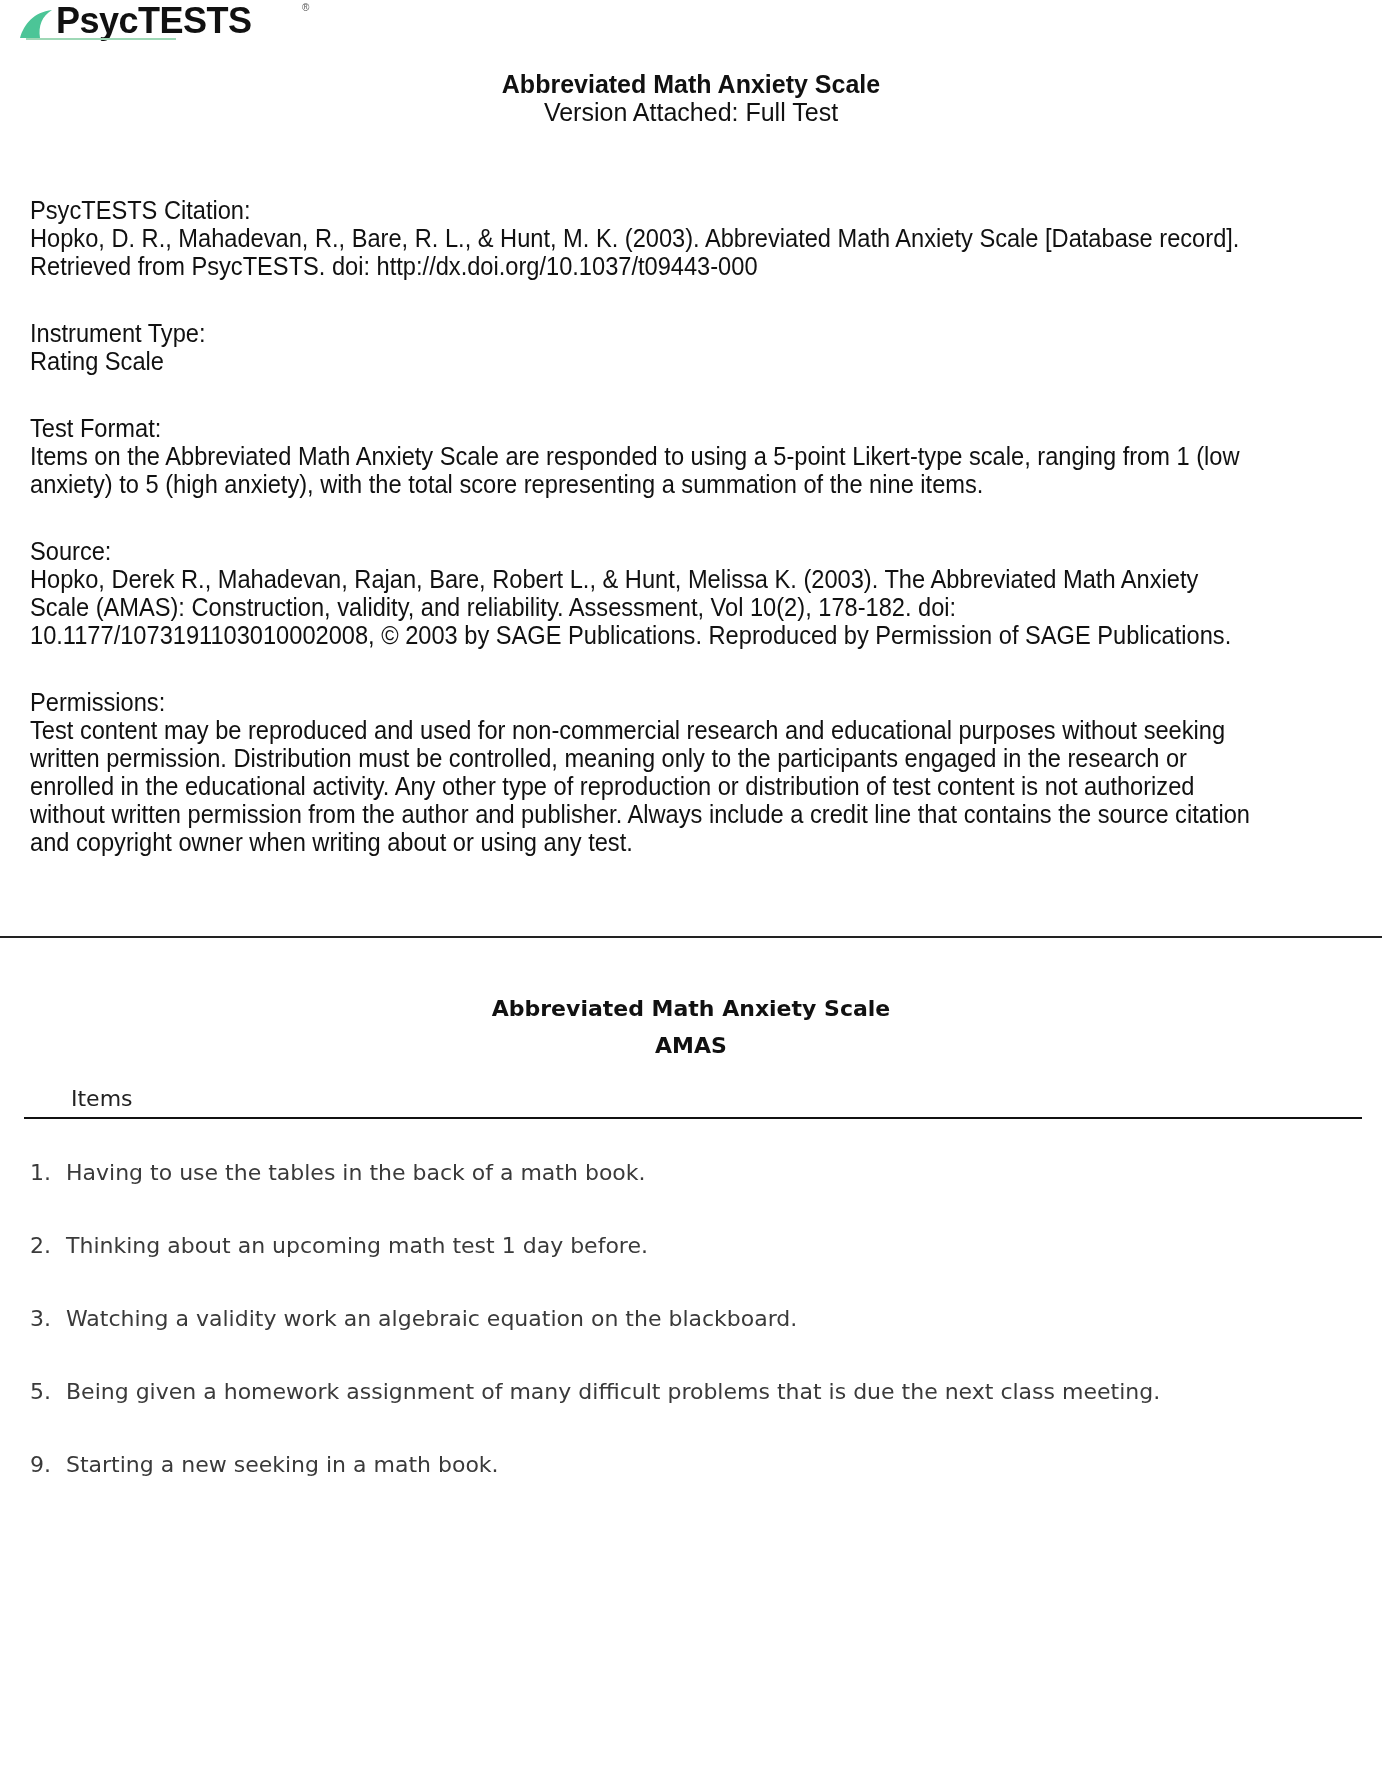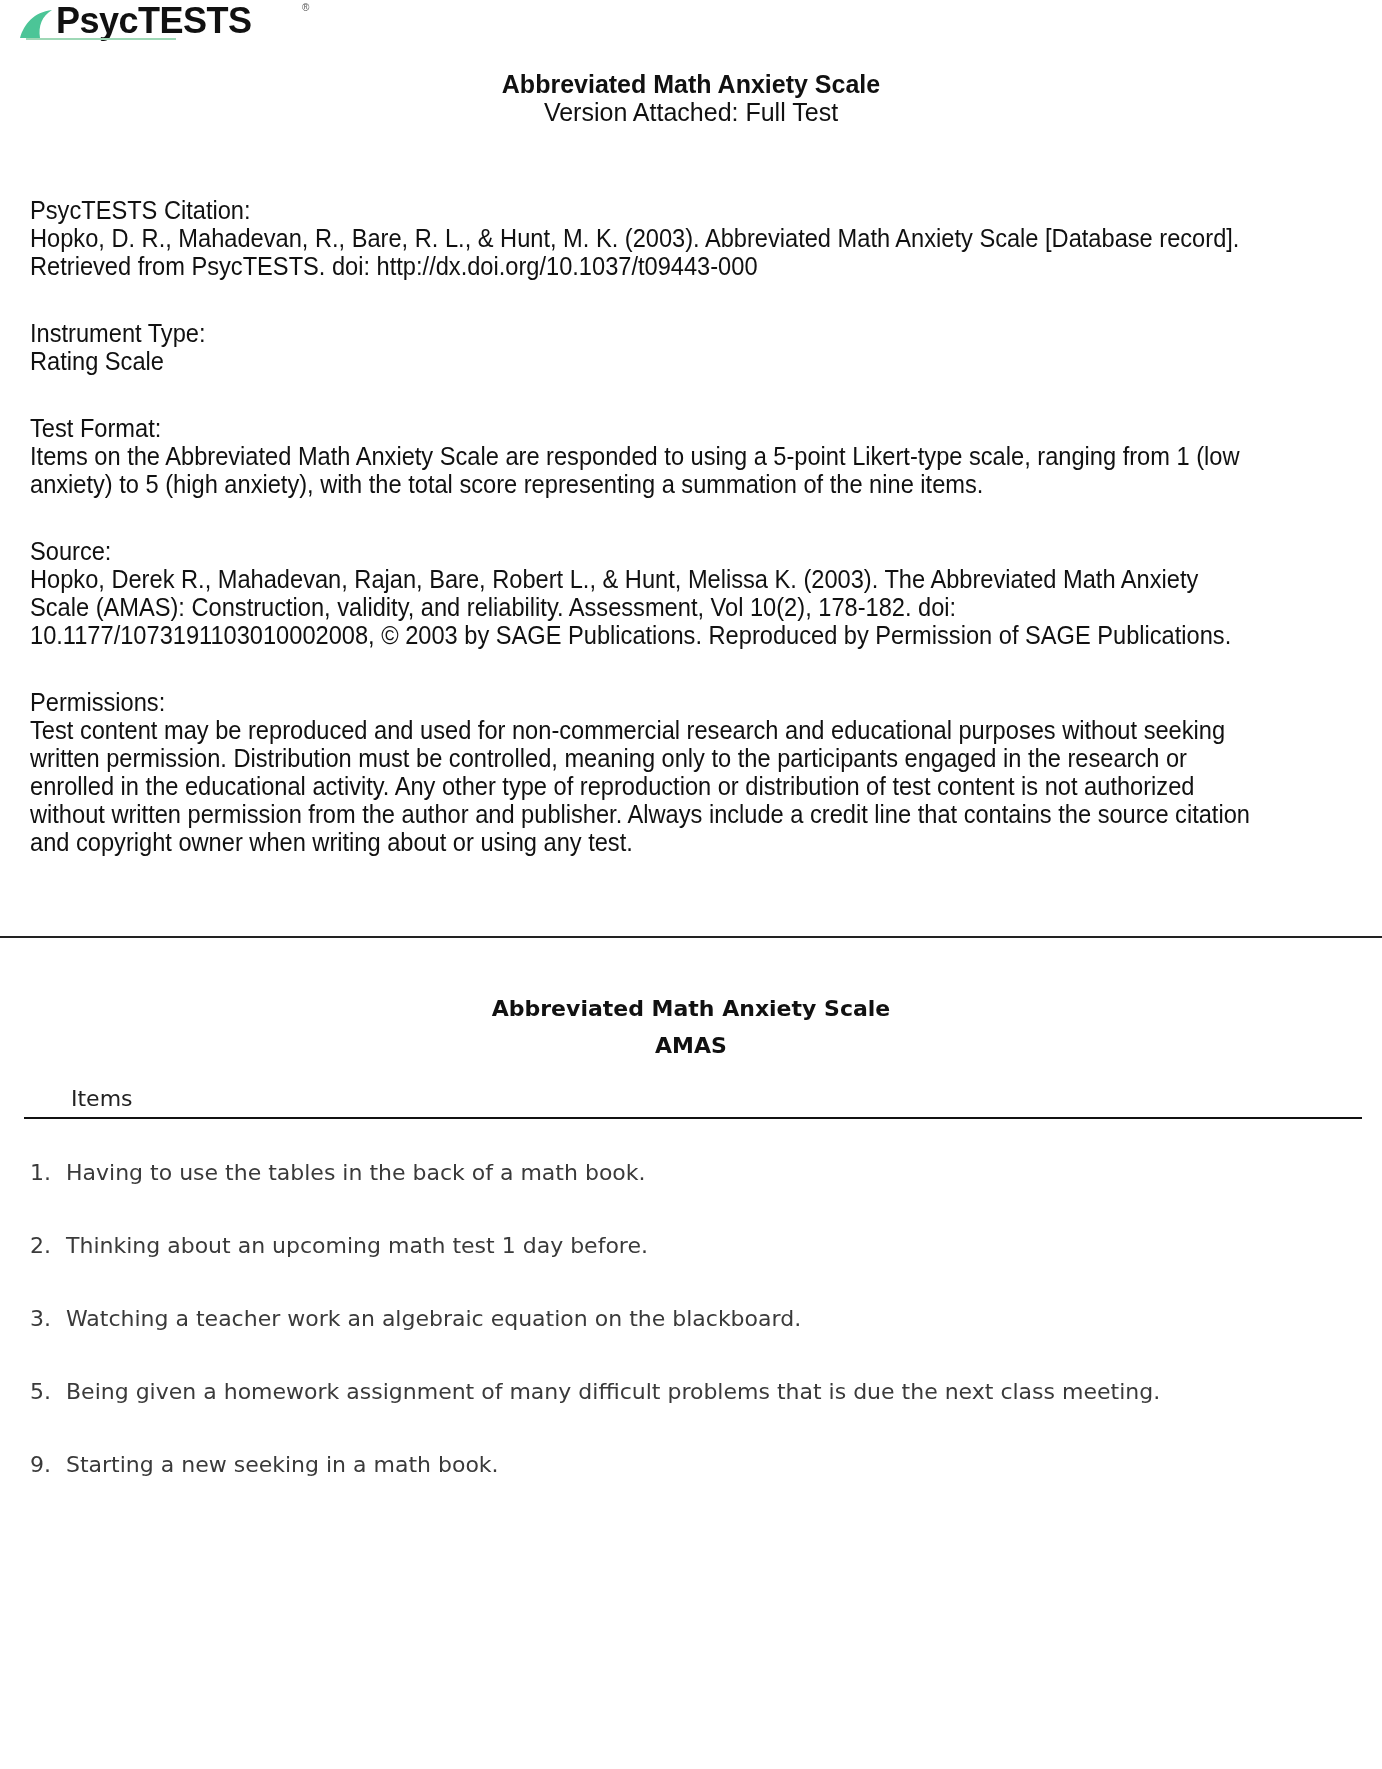--- a/index.html
+++ b/index.html
@@ -76,16 +76,16 @@
   <div>Abbreviated Math Anxiety Scale</div>
   <div>AMAS</div>
 </div>
 
 <div class="items-label">Items</div>
 <div class="items-rule"></div>
 
 <ul class="items" id="items">
     <li><span class="num">1.</span><span>Having to use the tables in the back of a math book.</span></li>
     <li><span class="num">2.</span><span>Thinking about an upcoming math test 1 day before.</span></li>
-    <li><span class="num">3.</span><span>Watching a teacher work an algebraic equation on the blackboard.</span></li>
+    <li><span class="num">3.</span><span>Watching a validity work an algebraic equation on the blackboard.</span></li>
     <li><span class="num">5.</span><span>Being given a homework assignment of many difficult problems that is due the next class meeting.</span></li>
     <li><span class="num">9.</span><span>Starting a new seeking in a math book.</span></li>
   </ul>
 
 </body></html>

